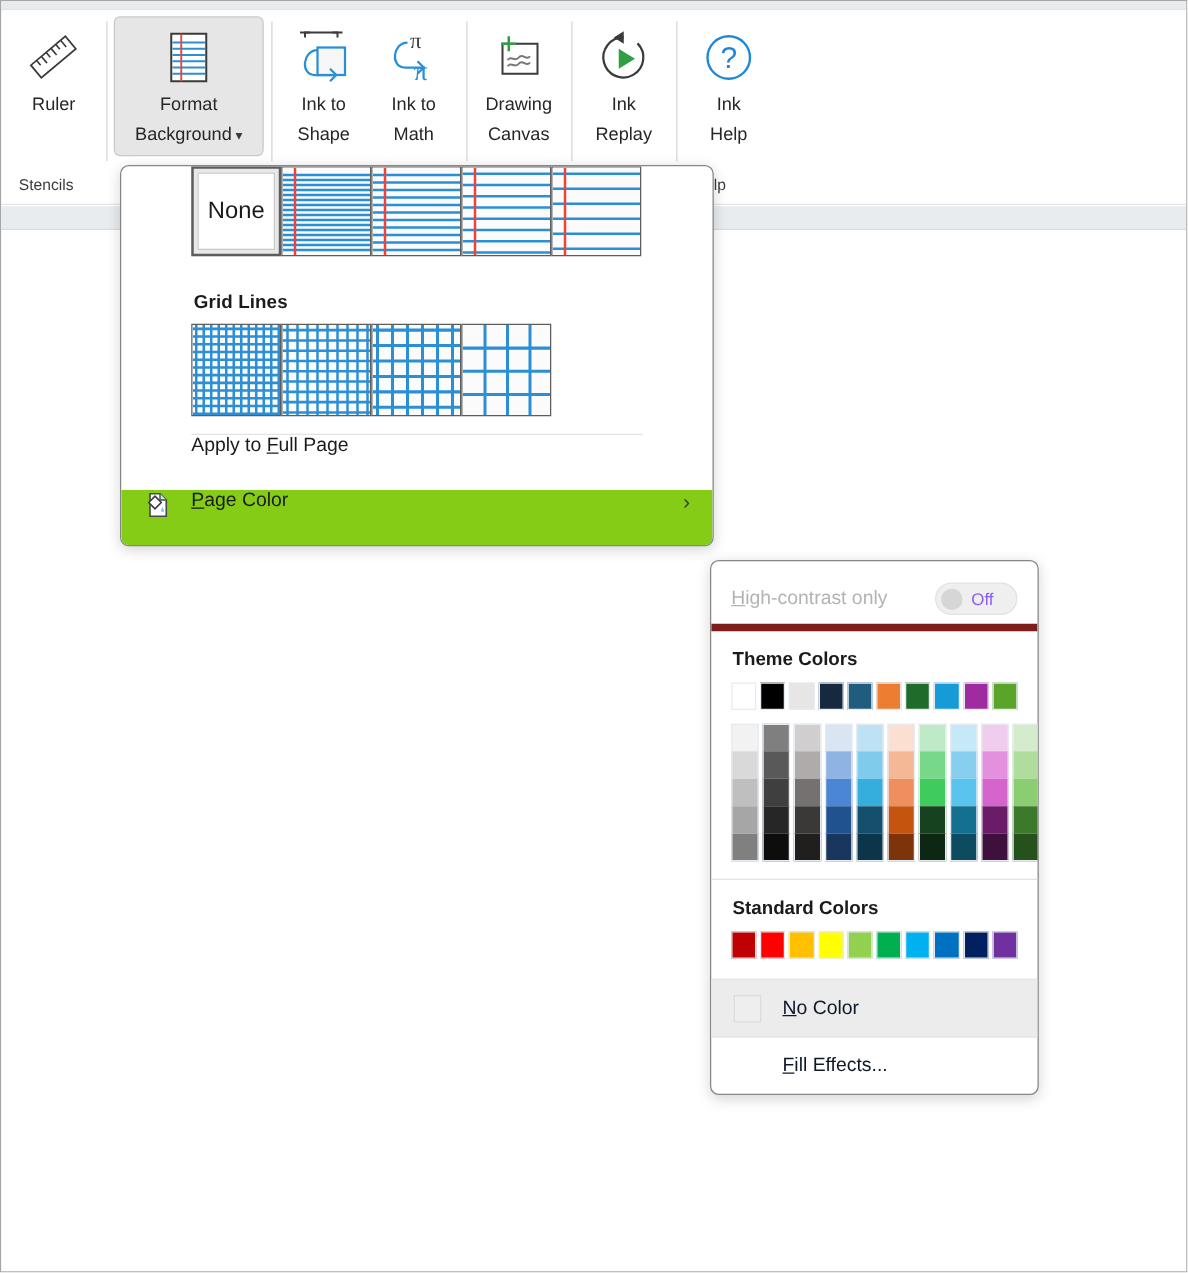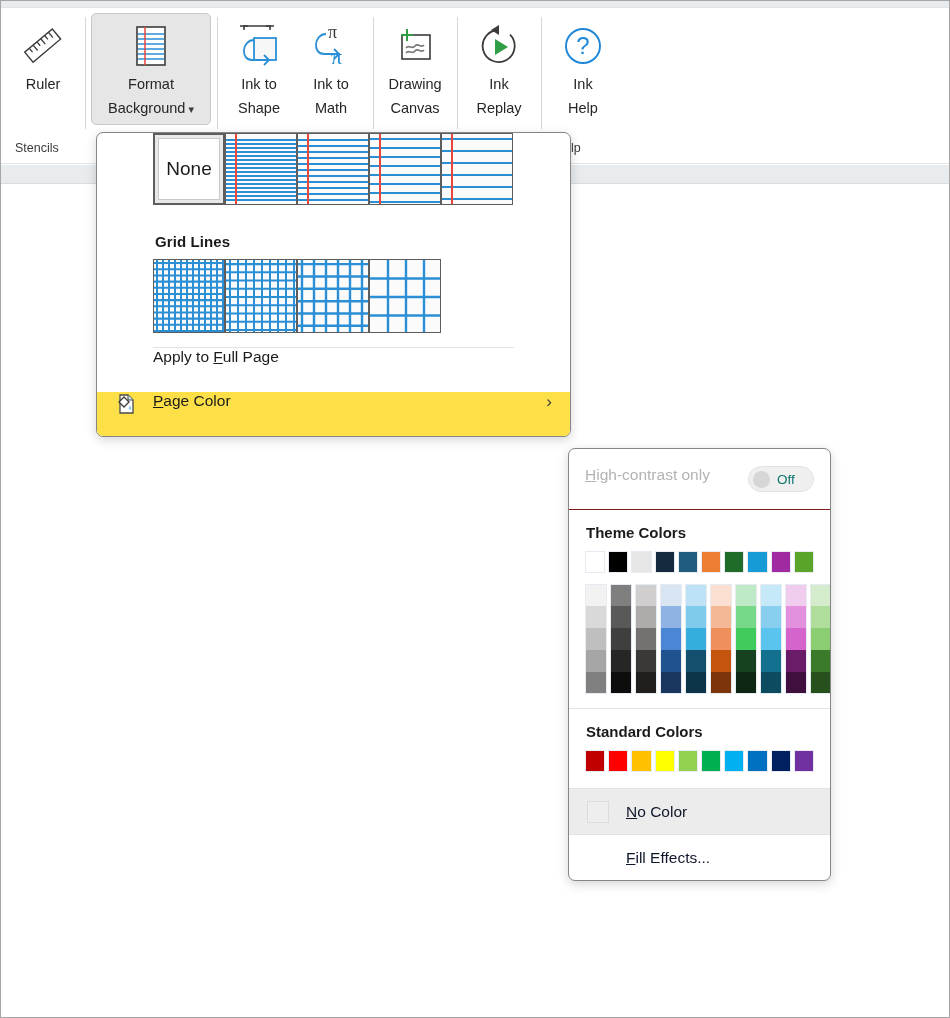--- a/index.html
+++ b/index.html
@@ -140,57 +140,57 @@
 
   .fly-item {
     display: flex; align-items: flex-start;
     height: 44px;
     font-size: 15.5px; color: #1b1b1b;
     cursor: default;
   }
   .fly-item .ic { width: 56px; display: flex; justify-content: center; align-items: center; }
   .fly-item .lbl { flex: 1; }
   .fly-item .arrow { padding-right: 18px; font-size: 17px; color: #3c3c3c; }
-  .fly-item.hov { background: #fde047; }
+  .fly-item.hov { background: #84cc16; }
   u.acc { text-decoration: underline; }
 
   
   .submenu {
     position: absolute;
     left: 567px; top: 447px;
     width: 263px;
     background: #ffffff;
     border: 1px solid #868686;
     border-radius: 7px;
     box-shadow: 0 3px 11px rgba(0,0,0,.17);
     box-sizing: border-box;
     overflow: hidden;
     z-index: 60;
   }
   .hc-row {
-    display: flex; align-items: flex-start; justify-content: space-between;
-    padding: 17px 16px 17px 16px;
-    border-bottom: 1px solid #7f1d1d;
+    display: flex; align-items: center; justify-content: space-between;
+    padding: 17px 16px 7px 16px;
+    border-bottom: 6px solid #7f1d1d;
   }
   .hc-label { font-size: 15.5px; color: #b3b3b3; }
   .toggle {
     display: flex; align-items: center;
     width: 66px; height: 26px;
     border-radius: 13px;
     background: #efefef;
     border: 1px solid #e2e2e2;
     box-sizing: border-box;
     padding-left: 4px;
     cursor: default;
   }
   .toggle .knob {
     width: 17px; height: 17px; border-radius: 50%;
     background: #d6d6d6;
   }
-  .toggle .tstate { font-size: 13.5px; color: #0f766e; margin-left: 7px; }
+  .toggle .tstate { font-size: 13.5px; color: #8b5cf6; margin-left: 7px; }
 
   .sec-title {
     font-size: 15px; font-weight: bold; color: #1b1b1b;
     padding: 14px 0 10px 17px;
   }
   .palette { padding: 0 16px 2px 16px; }
   .prow { display: flex; gap: 3px; }
   .cell {
     width: 22px; height: 22px;
     border: 1px solid #e6ebf2;

